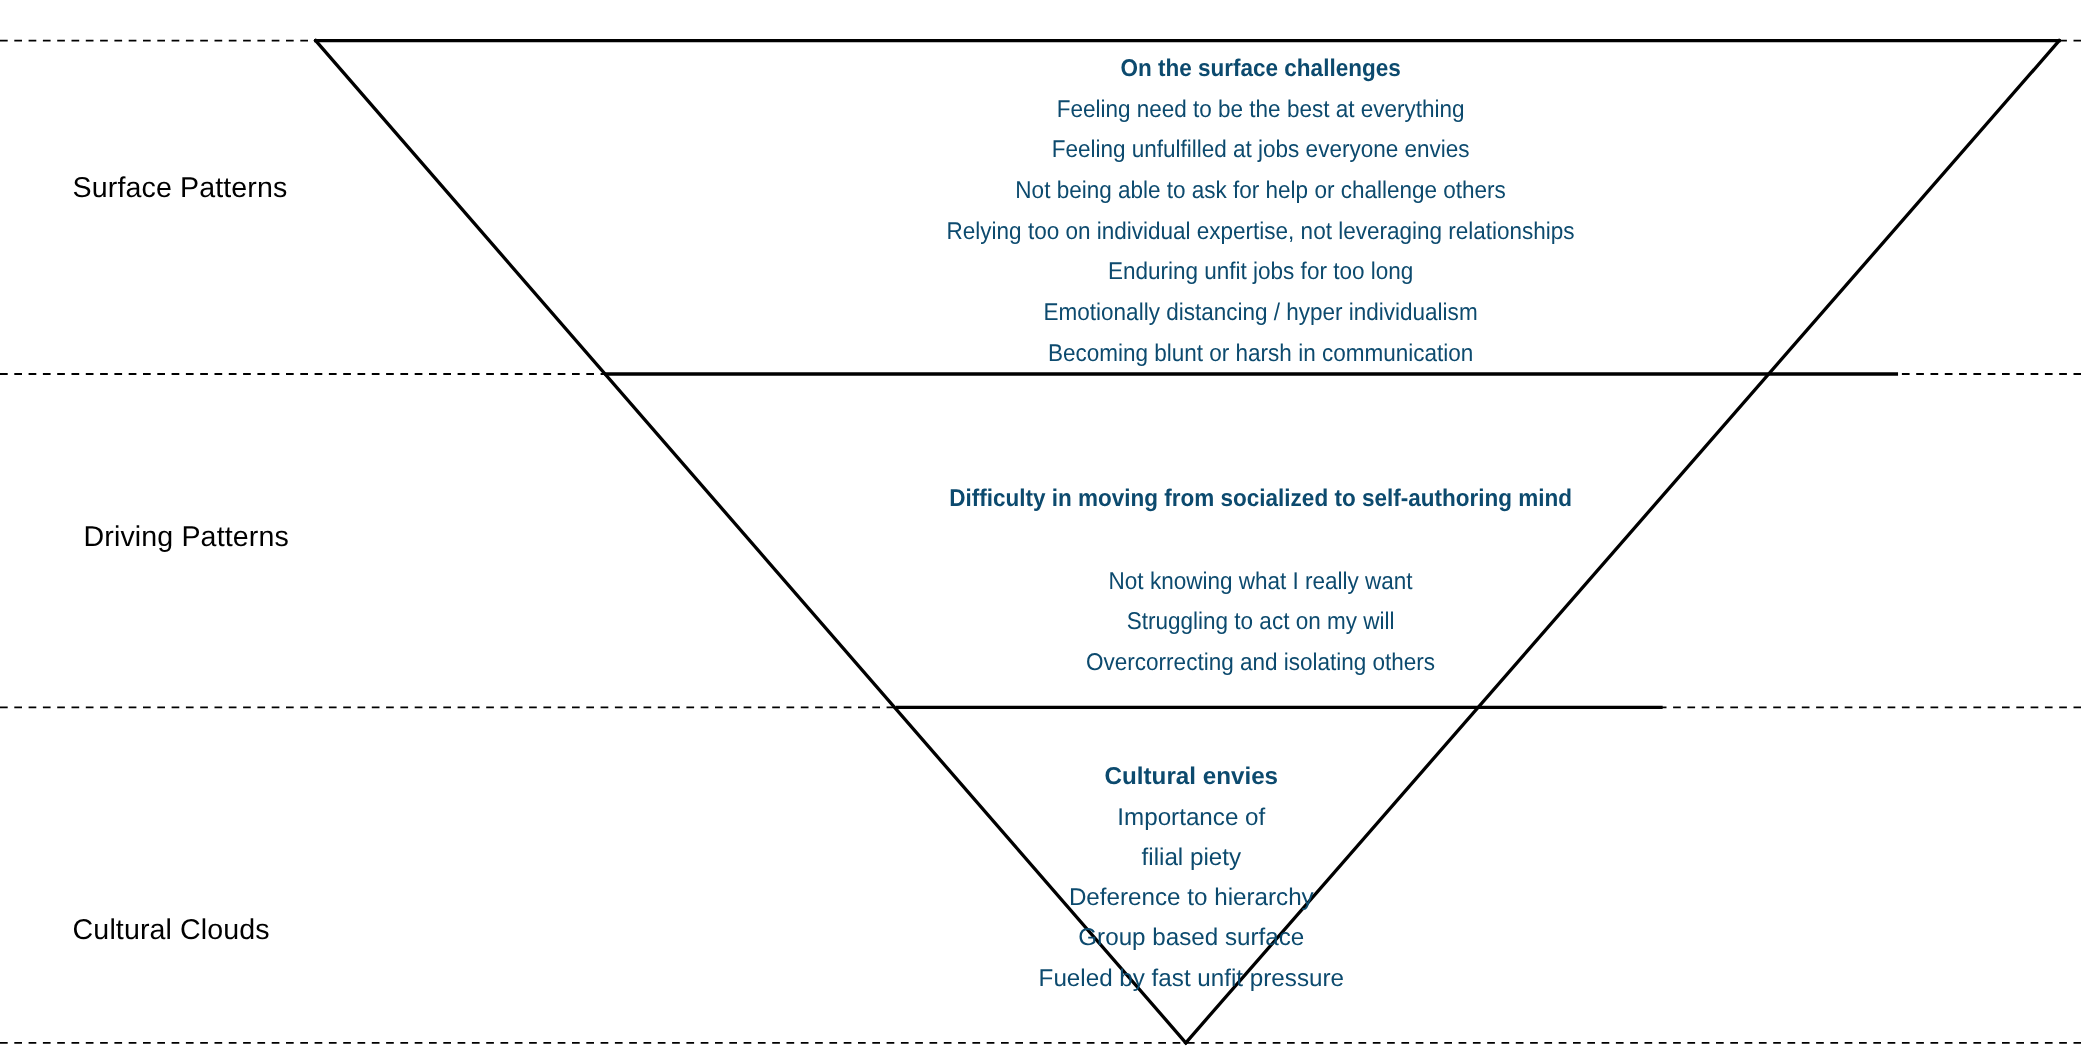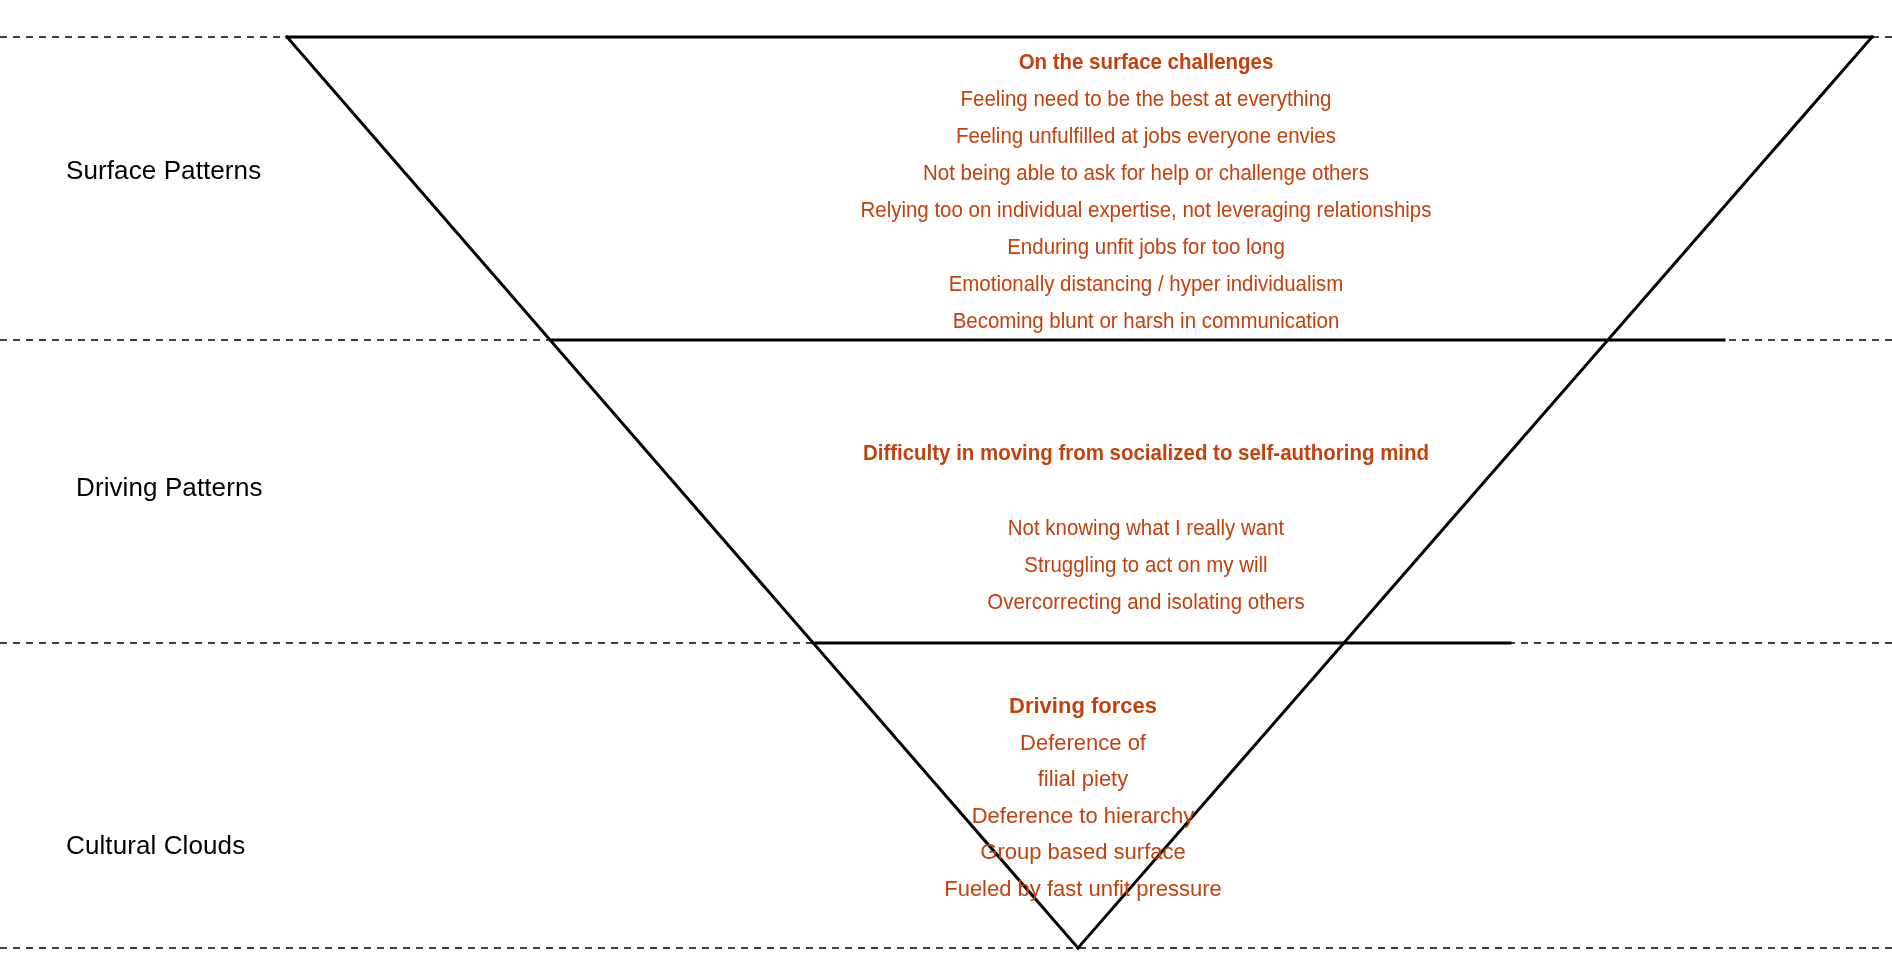--- a/index.html
+++ b/index.html
@@ -39,21 +39,21 @@
     white-space: nowrap;
   }
   #label-surface  { top: 155px; }
   #label-driving  { top: 472px; margin-left: 10px; }
   #label-cultural { top: 800px; margin-top: 30px; }
 
   
   .band-text {
     position: absolute;
     text-align: center;
-    color: #c2410c;
+    color: #0c4a6e;
   }
   
   .cond {
     font-family: "Liberation Sans Narrow", "Liberation Sans", sans-serif;
     font-stretch: condensed;
     transform-origin: center top;
   }
   .cond .line {
     font-size: 22px;
     line-height: 37px;
@@ -134,21 +134,21 @@
 
   <div class="band-text cond" id="driving-text">
     <div class="line head">Difficulty in moving from socialized to self-authoring mind</div>
     <div class="spacer"></div>
     <div class="line">Not knowing what I really want</div>
     <div class="line">Struggling to act on my will</div>
     <div class="line">Overcorrecting and isolating others</div>
   </div>
 
   <div class="band-text" id="cultural-text">
-    <div class="line head">Driving forces</div>
-    <div class="line">Deference of</div>
+    <div class="line head">Cultural envies</div>
+    <div class="line">Importance of</div>
     <div class="line">filial piety</div>
     <div class="line">Deference to hierarchy</div>
     <div class="line">Group based surface</div>
     <div class="line">Fueled by fast unfit pressure</div>
   </div>
 
 </div>
 
 </body></html>

